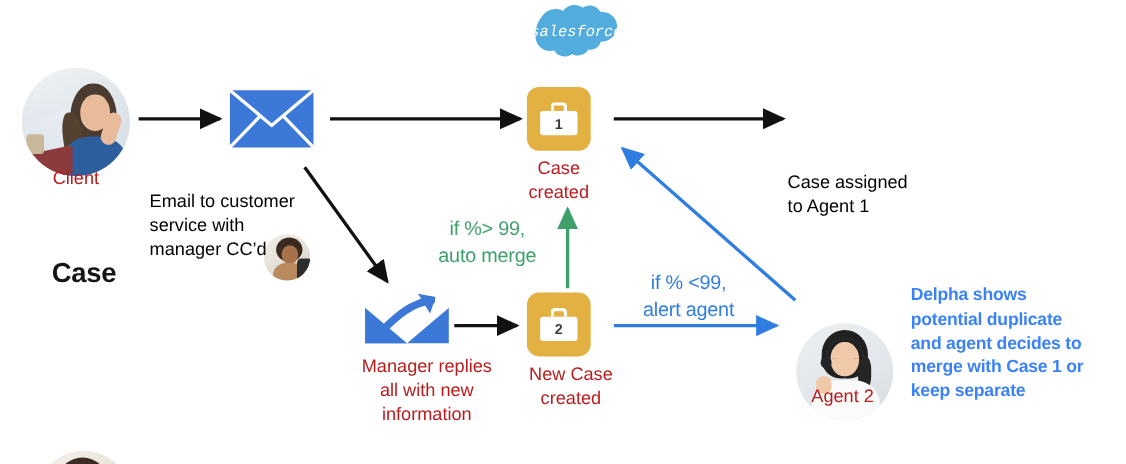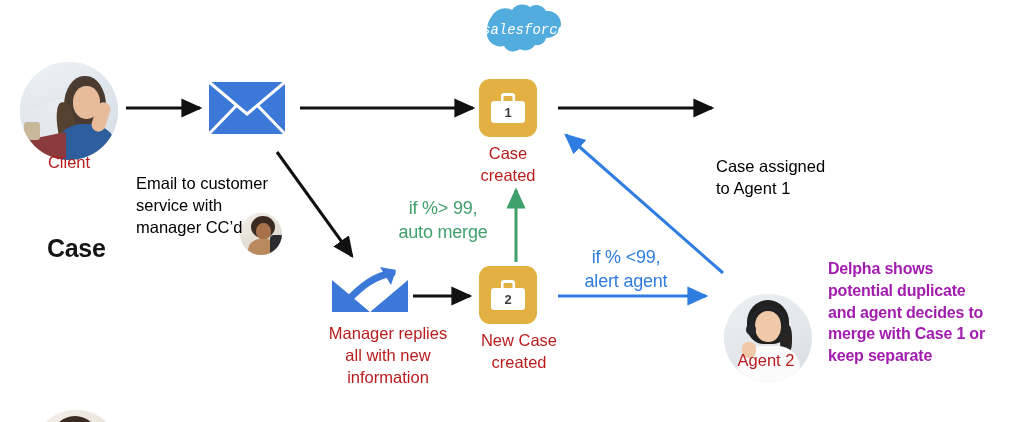--- a/index.html
+++ b/index.html
@@ -55,21 +55,21 @@
     white-space: pre-line;
     letter-spacing: -0.2px;
   }
   .cond.green { color: #3fa06c; text-align: center; }
   .cond.blue  { color: #2f7de1; text-align: center; }
 
   .delpha-note {
     font-weight: bold;
     font-size: 16px;
     line-height: 1.36;
-    color: #a21caf;
+    color: #3b82f6;
     white-space: pre-line;
     letter-spacing: -0.2px;
   }
 
   
   .case-icon {
     width: 58px; height: 58px;
     border-radius: 11px;
     background: #e3b141;
     display: flex; align-items: center; justify-content: center;

